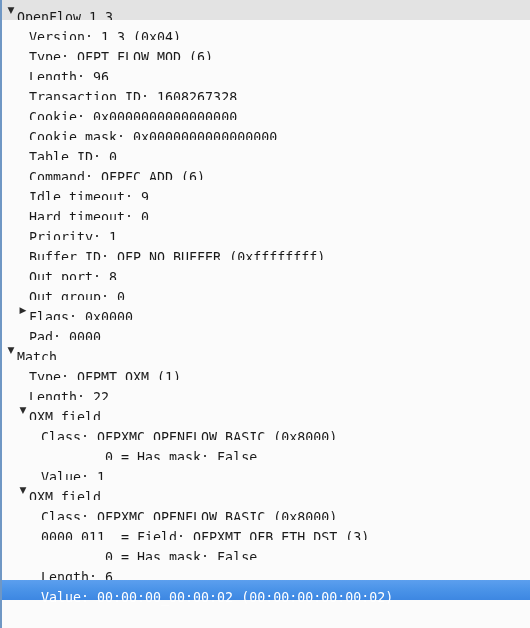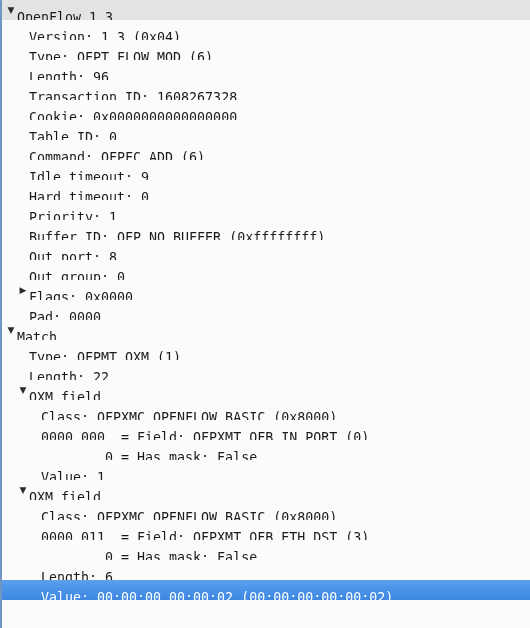--- a/index.html
+++ b/index.html
@@ -79,36 +79,36 @@
 
 <div id="packet-detail-pane">
   <div class="pane-left-border"></div>
   <div class="tree" id="tree-root">
       <div class="row lvl0 header-row"><span class="twisty">▼</span><span class="label">OpenFlow 1.3</span></div>
       <div class="row lvl1"><span class="label">Version: 1.3 (0x04)</span></div>
       <div class="row lvl1"><span class="label">Type: OFPT_FLOW_MOD (6)</span></div>
       <div class="row lvl1"><span class="label">Length: 96</span></div>
       <div class="row lvl1"><span class="label">Transaction ID: 1608267328</span></div>
       <div class="row lvl1"><span class="label">Cookie: 0x0000000000000000</span></div>
+      <div class="row lvl1"><span class="label">Cookie mask: 0x0000000000000000</span></div>
       <div class="row lvl1"><span class="label">Table ID: 0</span></div>
       <div class="row lvl1"><span class="label">Command: OFPFC_ADD (6)</span></div>
       <div class="row lvl1"><span class="label">Idle timeout: 9</span></div>
       <div class="row lvl1"><span class="label">Hard timeout: 0</span></div>
       <div class="row lvl1"><span class="label">Priority: 1</span></div>
       <div class="row lvl1"><span class="label">Buffer ID: OFP_NO_BUFFER (0xffffffff)</span></div>
       <div class="row lvl1"><span class="label">Out port: 8</span></div>
       <div class="row lvl1"><span class="label">Out group: 0</span></div>
       <div class="row lvl1"><span class="twisty">▶</span><span class="label">Flags: 0x0000</span></div>
       <div class="row lvl1"><span class="label">Pad: 0000</span></div>
       <div class="row lvl0"><span class="twisty">▼</span><span class="label">Match</span></div>
       <div class="row lvl1"><span class="label">Type: OFPMT_OXM (1)</span></div>
       <div class="row lvl1"><span class="label">Length: 22</span></div>
       <div class="row lvl1"><span class="twisty">▼</span><span class="label">OXM field</span></div>
       <div class="row lvl2"><span class="label">Class: OFPXMC_OPENFLOW_BASIC (0x8000)</span></div>
-      <div class="row lvl2"><span class="label">0000 000. = Field: OFPXMT_OFB_IN_PORT (0)</span></div>
       <div class="row lvl2"><span class="label">.... ...0 = Has mask: False</span></div>
       <div class="row lvl2"><span class="label">Value: 1</span></div>
       <div class="row lvl1"><span class="twisty">▼</span><span class="label">OXM field</span></div>
       <div class="row lvl2"><span class="label">Class: OFPXMC_OPENFLOW_BASIC (0x8000)</span></div>
       <div class="row lvl2"><span class="label">0000 011. = Field: OFPXMT_OFB_ETH_DST (3)</span></div>
       <div class="row lvl2"><span class="label">.... ...0 = Has mask: False</span></div>
       <div class="row lvl2"><span class="label">Length: 6</span></div>
       <div class="row lvl2 selected"><span class="label">Value: 00:00:00_00:00:02 (00:00:00:00:00:02)</span></div>
     </div>
 </div>

